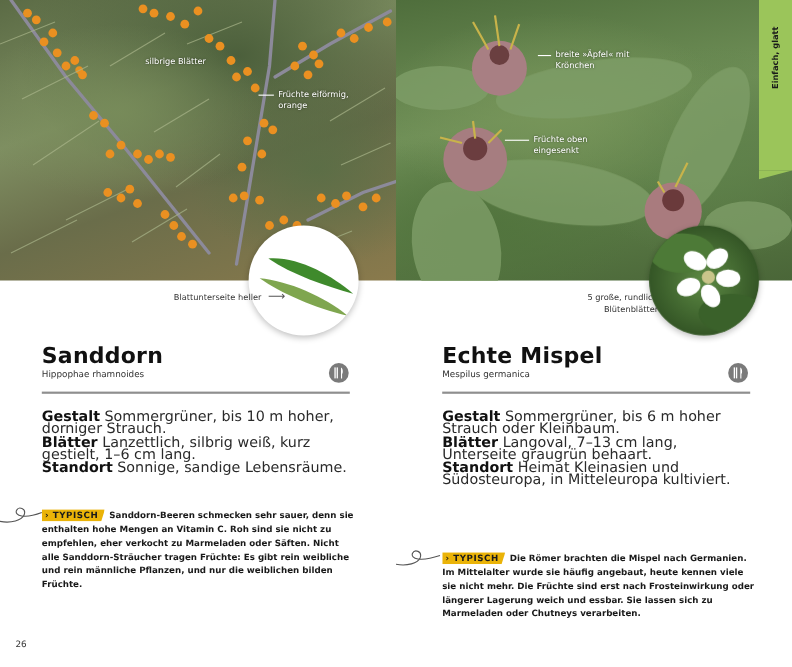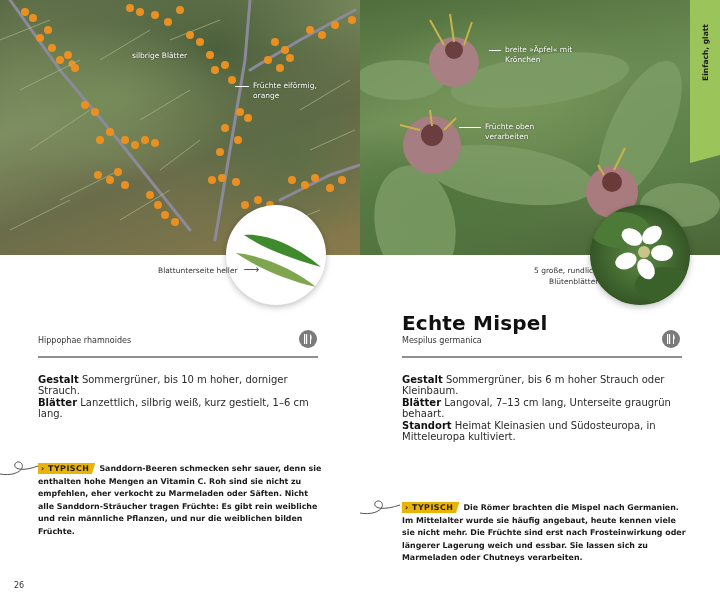--- a/index.html
+++ b/index.html
@@ -77,21 +77,21 @@
     position: absolute; font-size: 8px; color: #333; font-family: "DejaVu Sans", sans-serif;
   }
   .rule { position: absolute; height: 2px; background: #8f8f8f; }
   .cutlery {
     position: absolute; width: 18px; height: 18px; border-radius: 50%; background: #7a7a7a;
   }
   .cutlery svg { position: absolute; left: 0; top: 0; }
 
   
   .body {
-    position: absolute; font-size: 10px; line-height: 11.4px; color: #2a2a2a;
+    position: absolute; font-size: 13px; line-height: 11.4px; color: #2a2a2a;
     font-family: "DejaVu Sans", sans-serif;
   }
   .body p { margin: 0; }
   .body b { font-weight: bold; color: #111; }
 
   .typisch {
     position: absolute; font-size: 7.9px; line-height: 12.6px; font-weight: bold; color: #1a1a1a;
     font-family: "DejaVu Sans", sans-serif;
   }
   .typ-badge {
@@ -197,33 +197,35 @@
       <svg width="100" height="100" viewBox="0 0 100 100">
         <path d="M18 30 C45 28 75 45 95 62 C70 55 40 45 18 30 Z" fill="#3f8a2c"></path>
         <path d="M10 48 C35 50 70 65 90 82 C60 75 30 62 10 48 Z" fill="#7fa64f"></path>
       </svg>
     </div>
 
     <div class="inset-caption" style="left:110px; top:264px;">
       <span>Blattunterseite heller</span><span class="arrow">⟶</span>
     </div>
 
+    <div class="title" style="left:38px; top:311px;">Sanddorn</div>
     <div class="latin" style="left:38px; top:336px;text-align:right;">Hippophae rhamnoides</div>
     <div class="cutlery" style="left:299px; top:330px;">
       <svg width="18" height="18" viewBox="0 0 18 18">
         <rect x="5" y="4" width="1.2" height="10" fill="#fff"></rect>
           <rect x="7" y="4" width="1.2" height="10" fill="#fff"></rect>
         <path d="M11 4 C13 5 13 9 12 10 L12 14 L11 14 Z" fill="#fff"></path>
       </svg>
     </div>
     <div class="rule" style="left:38px; top:356px; width:280px;"></div>
 
     <div class="body" style="left:38px; top:374px; width:282px;">
       <p><b>Gestalt</b> <span>Sommergrüner, bis 10 m hoher, dorniger Strauch.</span></p>
       <p><b>Blätter</b> <span>Lanzettlich, silbrig weiß, kurz gestielt, 1–6 cm lang.</span></p>
+      <p><b>Standort</b> <span>Sonnige, sandige Lebensräume.</span></p>
     </div>
 
     <svg class="swirl" style="left:0px; top:458px;" width="40" height="22" viewBox="0 0 40 22">
       <path d="M0 16 C10 18 20 15 22 10 C24 4 17 2 15 6 C13 11 22 14 38 8" stroke="#555" stroke-width="1" fill="none"></path>
     </svg>
     <div class="typisch" style="left:38px; top:463px; width:285px;">
       <span class="typ-badge">› <span>TYPISCH</span></span><span>Sanddorn-Beeren schmecken sehr sauer, denn sie enthalten hohe Mengen an Vitamin C. Roh sind sie nicht zu empfehlen, eher verkocht zu Marmeladen oder Säften. Nicht alle Sanddorn-Sträucher tragen Früchte: Es gibt rein weibliche und rein männliche Pflanzen, und nur die weiblichen bilden Früchte.</span>
     </div>
 
     <div class="pagenum" style="left:14px; top:581px;">26</div>
@@ -253,21 +255,21 @@
         </g>
       </svg>
       <div class="annot" style="left:145px; top:45px;">
         <div class="line" style="left:-16px; top:5px; width:12px;"></div>
         <div>breite »Äpfel« mit</div>
         <div>Krönchen</div>
       </div>
       <div class="annot" style="left:125px; top:122px;">
         <div class="line" style="left:-26px; top:5px; width:22px;"></div>
         <div>Früchte oben</div>
-        <div>verarbeiten</div>
+        <div>eingesenkt</div>
       </div>
     </div>
 
     <div class="inset-caption" style="left:126px; top:264px;">
       <div><span>5 große, rundliche</span><span class="arrow">⟶</span></div>
       <div style="padding-right:26px;">Blütenblätter</div>
     </div>
 
     <div class="title" style="left:42px; top:311px;">Echte Mispel</div>
     <div class="latin" style="left:42px; top:336px;">Mespilus germanica</div>

